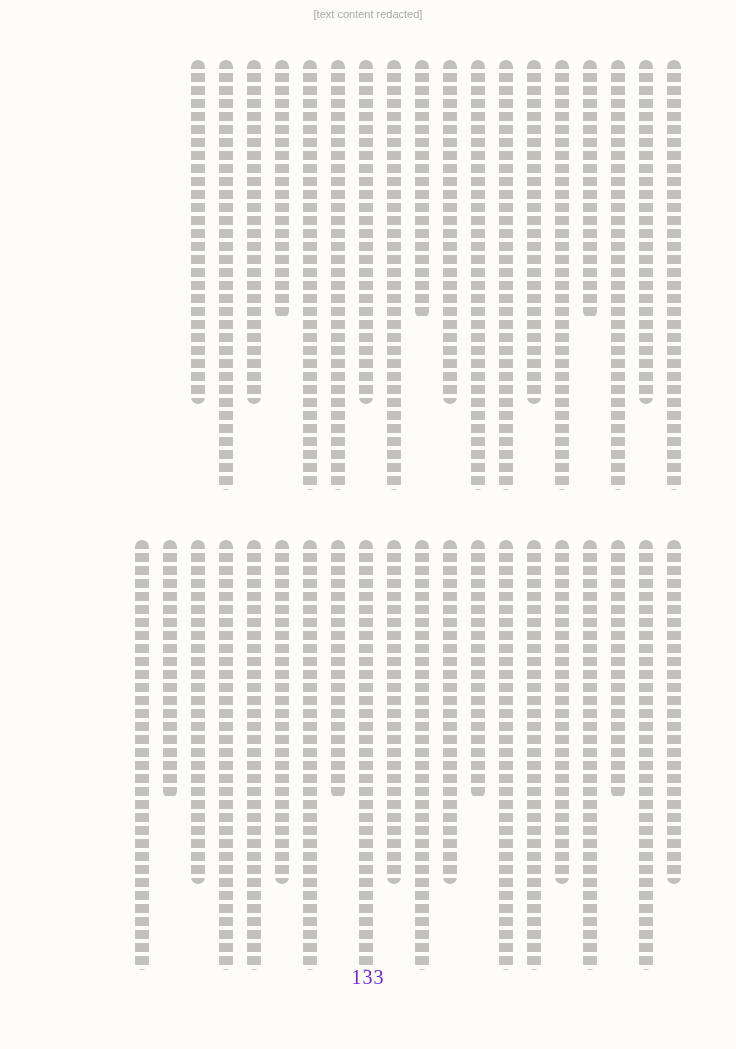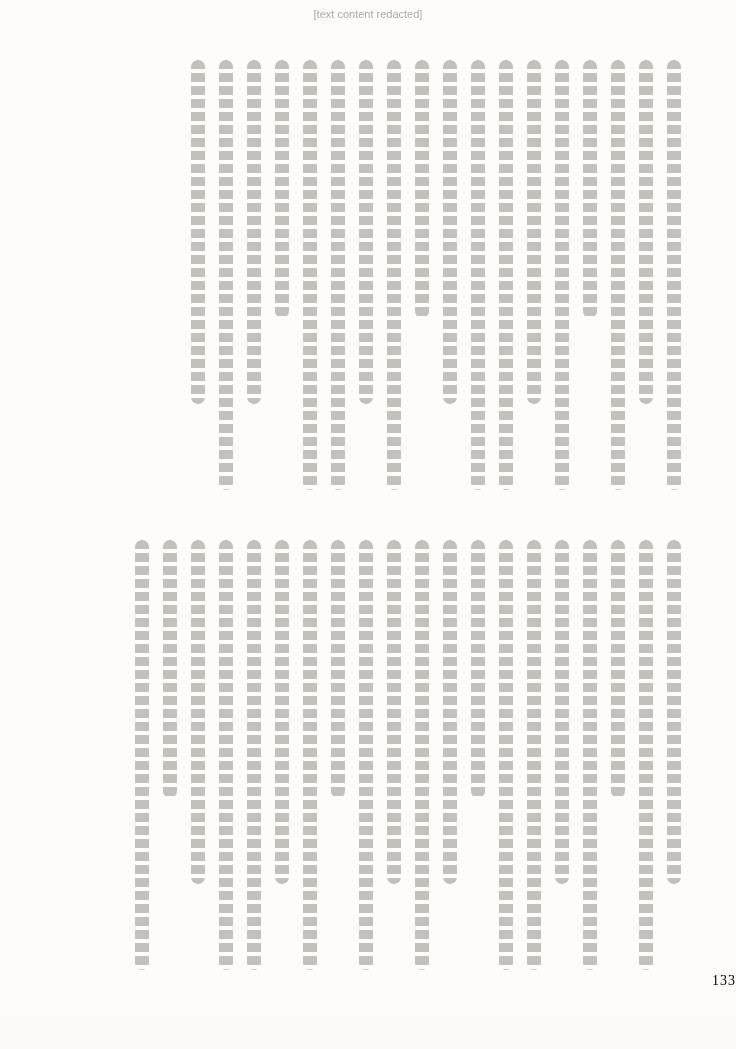--- a/index.html
+++ b/index.html
@@ -6,22 +6,22 @@
   .page{position:relative;width:736px;height:1011px;background:#fdfcf8;overflow:hidden;}
   .inner{position:absolute;top:60px;left:55px;right:55px;bottom:60px;}
   .block{position:absolute;display:flex;flex-direction:row-reverse;gap:14px;}
   .block.top{top:0;height:430px;left:60px;right:0;}
   .block.bottom{top:480px;height:430px;left:0;right:0;}
   .col{width:14px;border-radius:7px;background:repeating-linear-gradient(
       to bottom,#b9b6b0 0 9px,transparent 9px 13px);opacity:.85;}
   .col.short{height:60%;}
   .col.med{height:80%;}
   .col.full{height:100%;}
-  .pageno{position:absolute;bottom:22px;left:0;right:0;text-align:right;
-      font-size:14px;color:#000000;letter-spacing:1px;}
+  .pageno{position:absolute;bottom:22px;left:0;right:0;text-align:center;
+      font-size:20px;color:#6d28d9;letter-spacing:1px;}
   .notice{position:absolute;top:8px;left:0;right:0;text-align:center;
       font-family:"Liberation Sans",sans-serif;font-size:11px;color:#aaa;}
 </style>
 </head>
 <body>
 
 <div class="page">
   <div class="notice">[text content redacted]</div>
   <div class="inner">
     <div class="block top">

